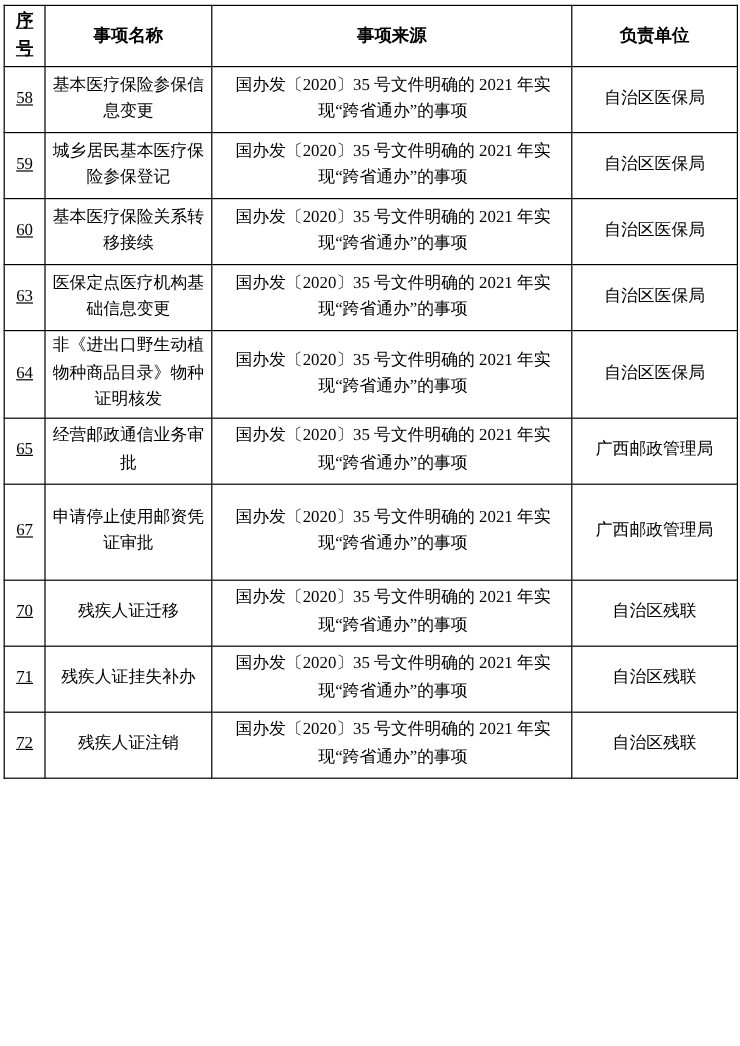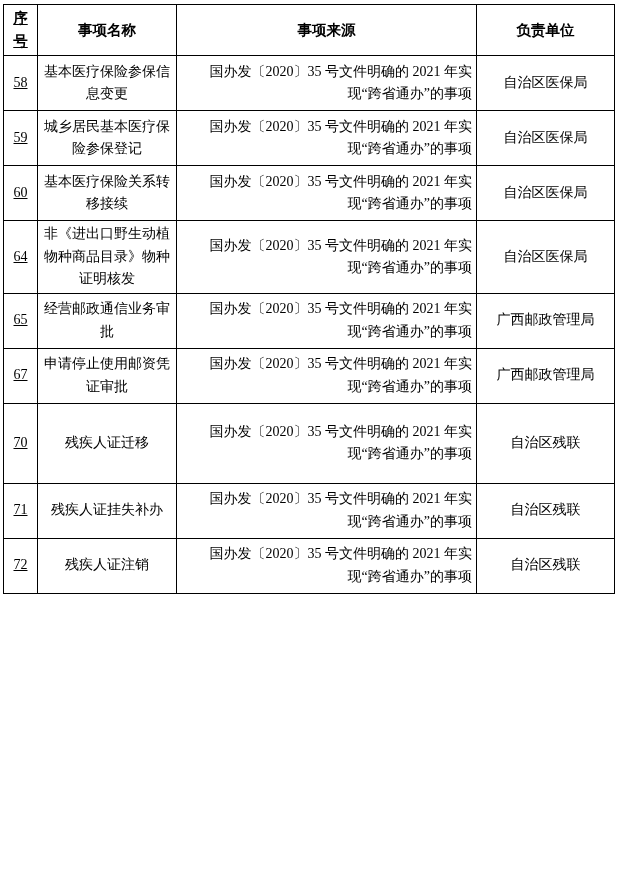--- a/index.html
+++ b/index.html
@@ -50,21 +50,21 @@
   }
   
   table.doc-table tbody tr:nth-child(7) {
     height: 80px;
   }
   .col0 { width: 34px; text-decoration: underline; }
   .col1 { width: 139px; }
   .col2 { width: 300px; }
   .col3 { width: 138px; margin-left: 48px; }
   tbody td.col2 {
-    text-align: right;
+    text-align: center;
     padding-left: 6px;
     padding-right: 4px;
   }
 </style>
 </head>
 <body>
 
 <div class="page">
   <table class="doc-table">
     <colgroup>
@@ -90,20 +90,26 @@
         </tr>
         <tr>
           <td class="col0">59</td>
           <td class="col1">城乡居民基本医疗保险参保登记</td>
           <td class="col2">国办发〔2020〕35 号文件明确的 2021 年实现“跨省通办”的事项</td>
           <td class="col3">自治区医保局</td>
         </tr>
         <tr>
           <td class="col0">60</td>
           <td class="col1">基本医疗保险关系转移接续</td>
+          <td class="col2">国办发〔2020〕35 号文件明确的 2021 年实现“跨省通办”的事项</td>
+          <td class="col3">自治区医保局</td>
+        </tr>
+        <tr>
+          <td class="col0">63</td>
+          <td class="col1">医保定点医疗机构基础信息变更</td>
           <td class="col2">国办发〔2020〕35 号文件明确的 2021 年实现“跨省通办”的事项</td>
           <td class="col3">自治区医保局</td>
         </tr>
         <tr>
           <td class="col0">64</td>
           <td class="col1">非《进出口野生动植物种商品目录》物种证明核发</td>
           <td class="col2">国办发〔2020〕35 号文件明确的 2021 年实现“跨省通办”的事项</td>
           <td class="col3">自治区医保局</td>
         </tr>
         <tr>

